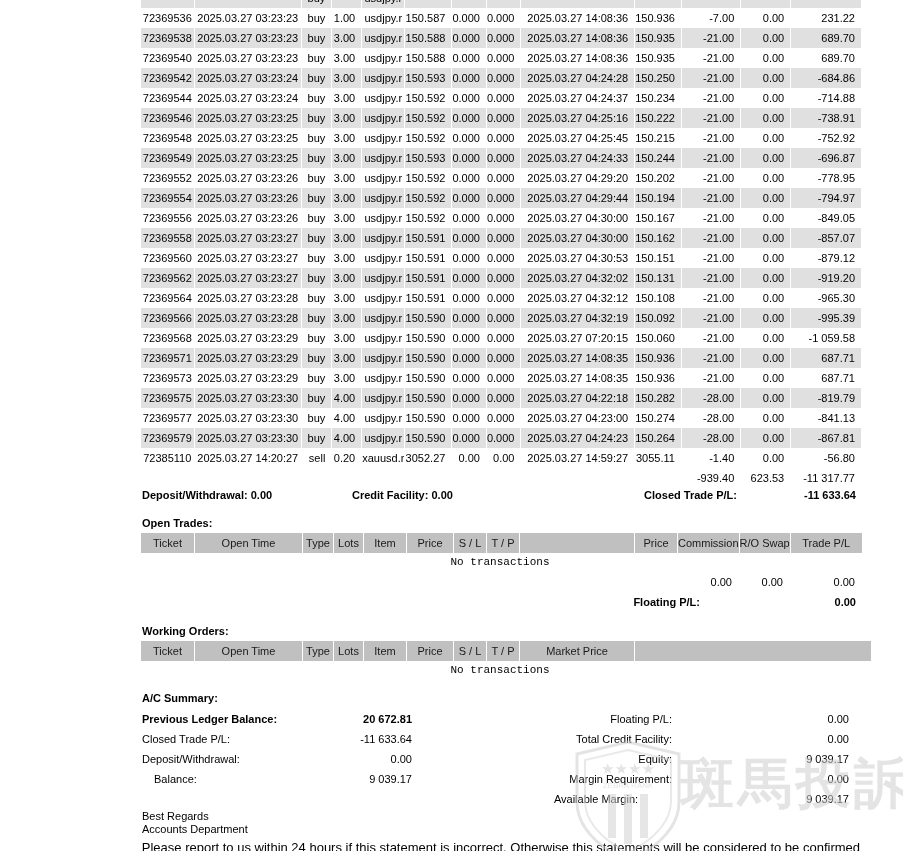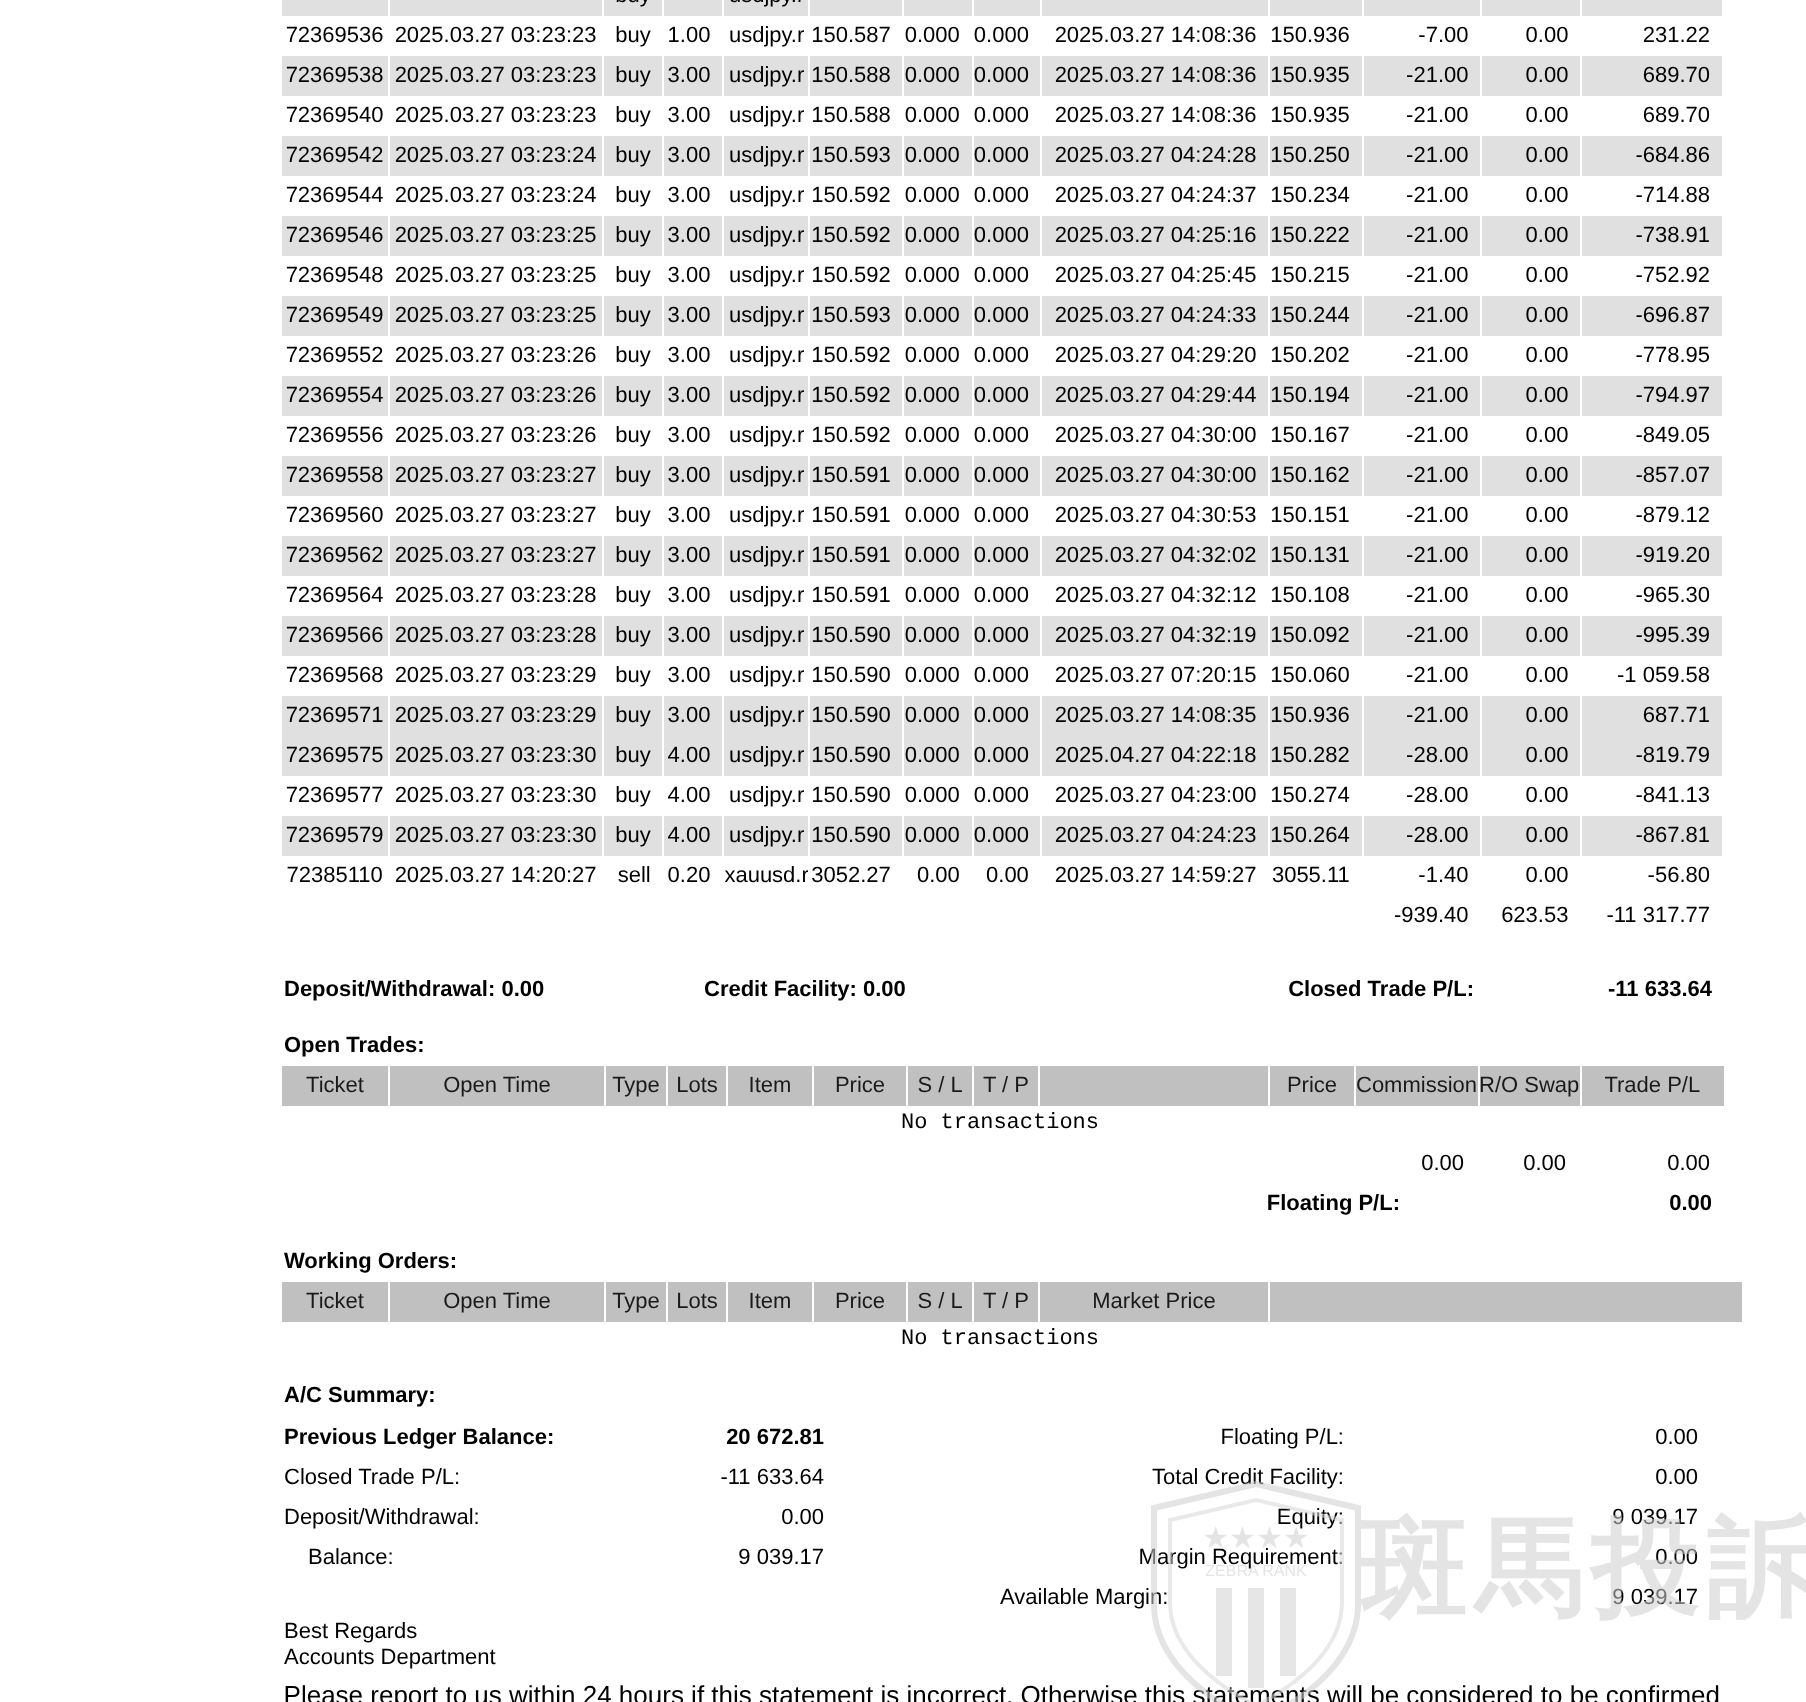--- a/index.html
+++ b/index.html
@@ -327,30 +327,45 @@
           <td class="ac">usdjpy.r</td>
           <td class="ar">150.590</td>
           <td class="ar">0.000</td>
           <td class="ar">0.000</td>
           <td class="ac">2025.03.27 14:08:35</td>
           <td class="ar">150.936</td>
           <td class="ar">-21.00</td>
           <td class="ar">0.00</td>
           <td class="ar">687.71</td>
         </tr>
+        <tr>
+          <td class="ac">72369573</td>
+          <td class="ac">2025.03.27 03:23:29</td>
+          <td class="ar">buy</td>
+          <td class="ar">3.00</td>
+          <td class="ac">usdjpy.r</td>
+          <td class="ar">150.590</td>
+          <td class="ar">0.000</td>
+          <td class="ar">0.000</td>
+          <td class="ac">2025.03.27 14:08:35</td>
+          <td class="ar">150.936</td>
+          <td class="ar">-21.00</td>
+          <td class="ar">0.00</td>
+          <td class="ar">687.71</td>
+        </tr>
         <tr class="g">
           <td class="ac">72369575</td>
           <td class="ac">2025.03.27 03:23:30</td>
           <td class="ar">buy</td>
           <td class="ar">4.00</td>
           <td class="ac">usdjpy.r</td>
           <td class="ar">150.590</td>
           <td class="ar">0.000</td>
           <td class="ar">0.000</td>
-          <td class="ac">2025.04.27 04:22:18</td>
+          <td class="ac">2025.03.27 04:22:18</td>
           <td class="ar">150.282</td>
           <td class="ar">-28.00</td>
           <td class="ar">0.00</td>
           <td class="ar">-819.79</td>
         </tr>
         <tr>
           <td class="ac">72369577</td>
           <td class="ac">2025.03.27 03:23:30</td>
           <td class="ar">buy</td>
           <td class="ar">4.00</td>
@@ -531,21 +546,21 @@
     </div>
     <div style="position: relative; height: 20px; line-height: 14px;">
       <span style="position: absolute; left: 0px; width: 172px; text-align: right;">Equity:</span>
       <span style="position: absolute; right: 0px; width: 110px; text-align: right;">9 039.17</span>
     </div>
     <div style="position: relative; height: 20px; line-height: 14px;">
       <span style="position: absolute; left: 0px; width: 172px; text-align: right;">Margin Requirement:</span>
       <span style="position: absolute; right: 0px; width: 110px; text-align: right;">0.00</span>
     </div>
     <div style="position: relative; height: 20px; line-height: 14px;">
-      <span style="position: absolute; left: 0px; width: 172px; text-align: left;">Available Margin:</span>
+      <span style="position: absolute; left: 10px; width: 172px; text-align: center;">Available Margin:</span>
       <span style="position: absolute; right: 0px; width: 110px; text-align: right;">9 039.17</span>
     </div>
   </div>
 
 <div class="abs sig">
   <div>Best Regards</div>
   <div>Accounts Department</div>
 </div>
 <div class="abs footer">Please report to us within 24 hours if this statement is incorrect. Otherwise this statements will be considered to be confirmed by you.</div>
 

